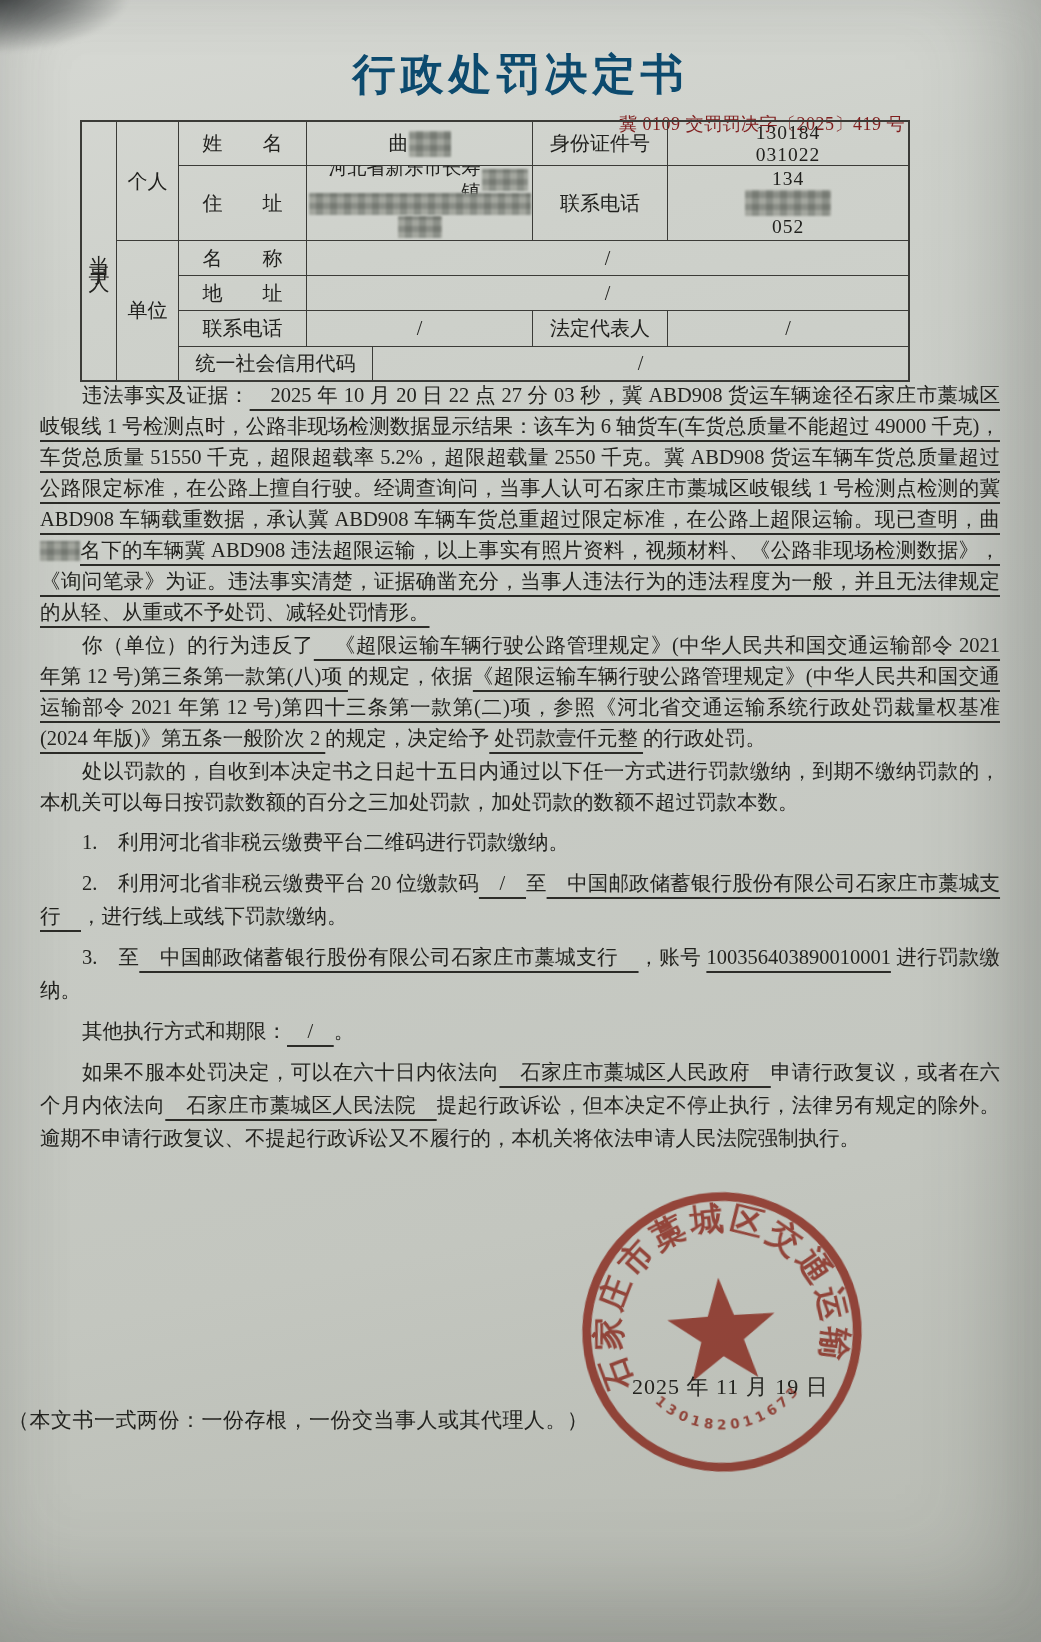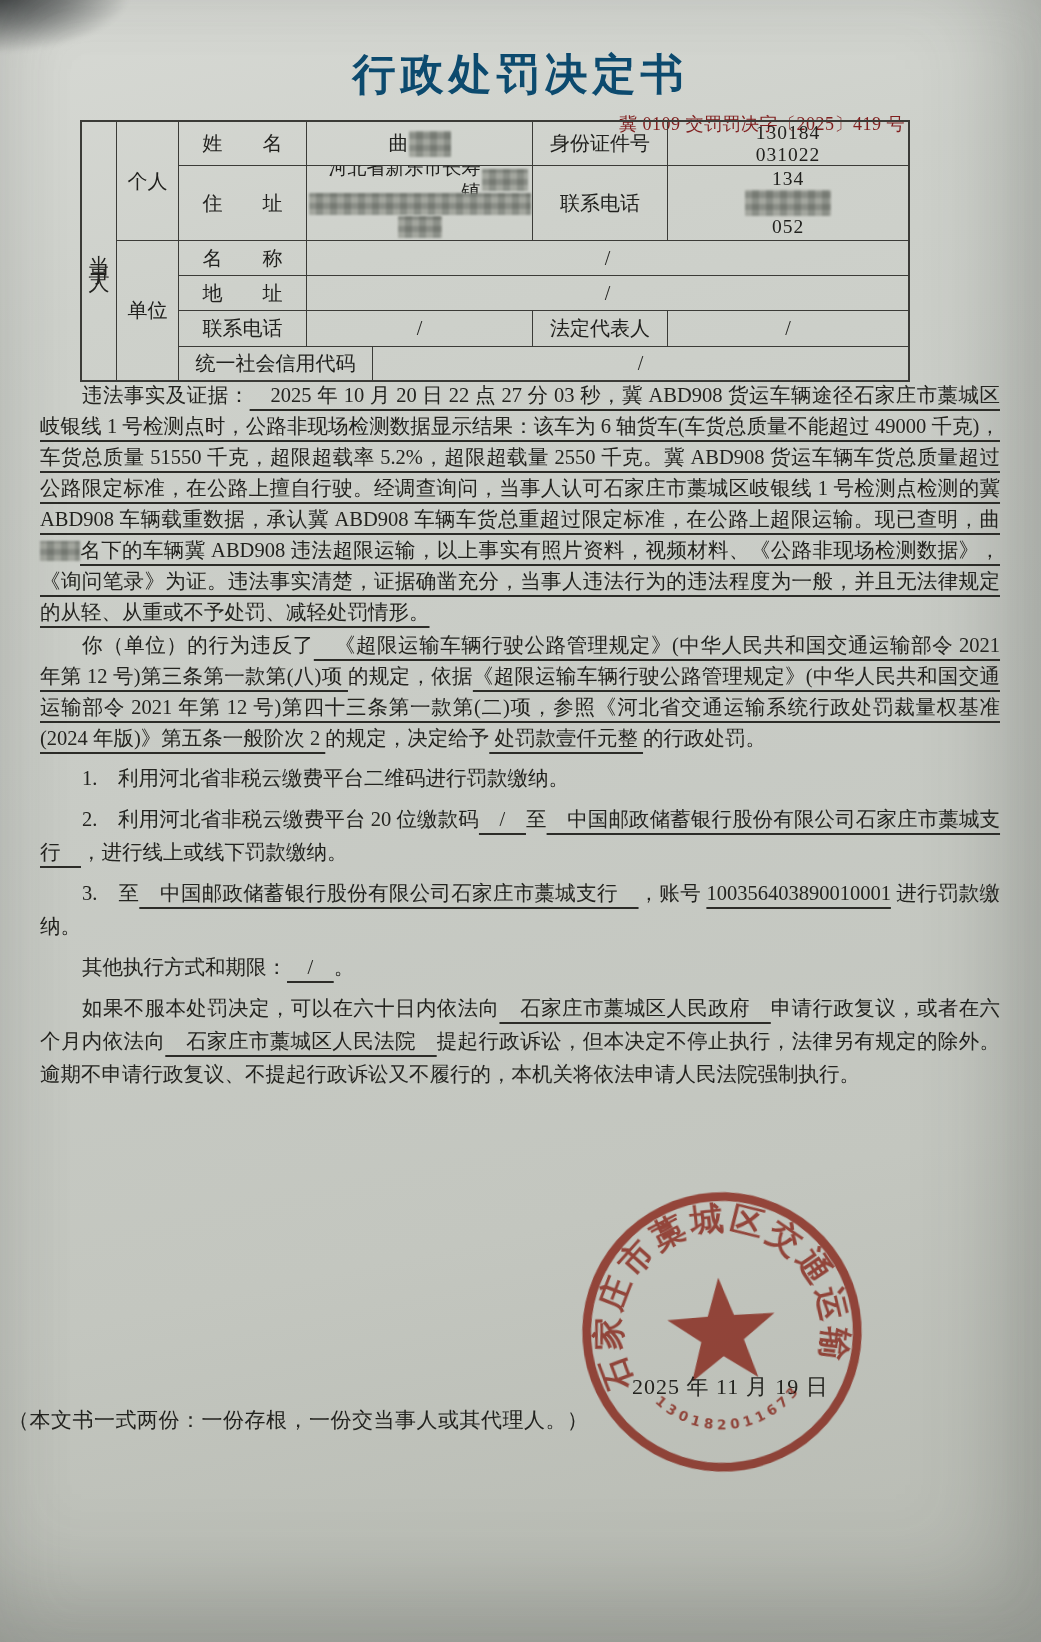--- a/index.html
+++ b/index.html
@@ -115,20 +115,21 @@
   <div class="cell" style="grid-area:5/6/6/7">法定代表人</div>
   <div class="cell nr" style="grid-area:5/7/6/8">/</div>
 
   <div class="cell nb" style="grid-area:6/3/7/5">统一社会信用代码</div>
   <div class="cell nr nb" style="grid-area:6/5/7/8">/</div>
 </div>
 
 <div class="body-text">
   <p class="para"><span>违法事实及证据：</span><span><span class="u">　2025 年 10 月 20 日 22 点 27 分 03 秒，冀 ABD908 货运车辆途径石家庄市藁城区岐银线 1 号检测点时，公路非现场检测数据显示结果：该车为 6 轴货车(车货总质量不能超过 49000 千克)，车货总质量 51550 千克，超限超载率 5.2%，超限超载量 2550 千克。冀 ABD908 货运车辆车货总质量超过公路限定标准，在公路上擅自行驶。经调查询问，当事人认可石家庄市藁城区岐银线 1 号检测点检测的冀 ABD908 车辆载重数据，承认冀 ABD908 车辆车货总重超过限定标准，在公路上超限运输。现已查明，曲</span><span class="redact u" style="width: 40px; height: 20px;"></span><span class="u">名下的车辆冀 ABD908 违法超限运输，以上事实有照片资料，视频材料、《公路非现场检测数据》，《询问笔录》为证。违法事实清楚，证据确凿充分，当事人违法行为的违法程度为一般，并且无法律规定的从轻、从重或不予处罚、减轻处罚情形。</span></span></p>
   <p class="gap"><span>你（单位）的行为违反了</span><span class="u">　《超限运输车辆行驶公路管理规定》(中华人民共和国交通运输部令 2021 年第 12 号)第三条第一款第(八)项 </span><span>的规定，依据</span><span class="u">《超限运输车辆行驶公路管理规定》(中华人民共和国交通运输部令 2021 年第 12 号)第四十三条第一款第(二)项，参照《河北省交通运输系统行政处罚裁量权基准(2024 年版)》第五条一般阶次 2 </span><span>的规定，决定给予</span><span class="u"> 处罚款壹仟元整 </span><span>的行政处罚。</span></p>
+  <p class="gap"><span>处以罚款的，自收到本决定书之日起十五日内通过以下任一方式进行罚款缴纳，到期不缴纳罚款的，本机关可以每日按罚款数额的百分之三加处罚款，加处罚款的数额不超过罚款本数。</span></p>
   <p class="item"><span>1.　利用河北省非税云缴费平台二维码进行罚款缴纳。</span></p>
   <p class="item"><span>2.　利用河北省非税云缴费平台 20 位缴款码</span><span class="u">　/　</span><span>至</span><span class="u">　中国邮政储蓄银行股份有限公司石家庄市藁城支行　</span><span>，进行线上或线下罚款缴纳。</span></p>
   <p class="item"><span>3.　至</span><span class="u">　中国邮政储蓄银行股份有限公司石家庄市藁城支行　</span><span>，账号 </span><span class="u">100356403890010001</span><span> 进行罚款缴纳。</span></p>
   <p class="item"><span>其他执行方式和期限：</span><span class="u">　/　</span><span>。</span></p>
   <p class="item"><span>如果不服本处罚决定，可以在六十日内依法向</span><span class="u">　石家庄市藁城区人民政府　</span><span>申请行政复议，或者在六个月内依法向</span><span class="u">　石家庄市藁城区人民法院　</span><span>提起行政诉讼，但本决定不停止执行，法律另有规定的除外。逾期不申请行政复议、不提起行政诉讼又不履行的，本机关将依法申请人民法院强制执行。</span></p>
 </div>
 
 <div class="dateline">2025 年 11 月 19 日</div>
 
 <div class="stamp">

